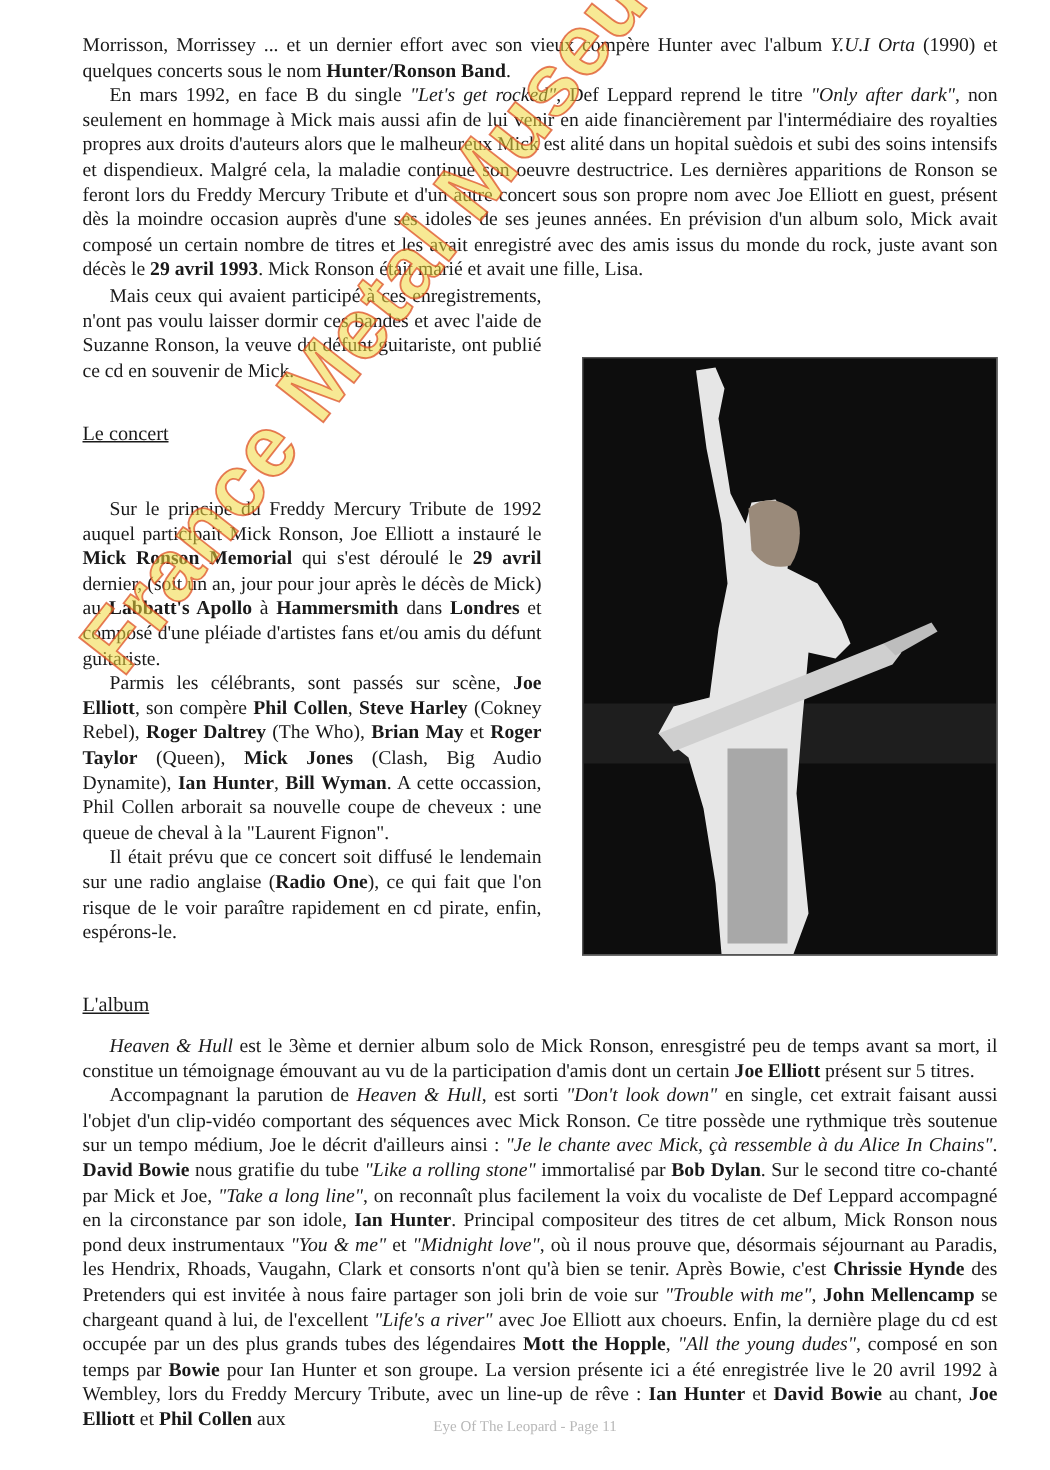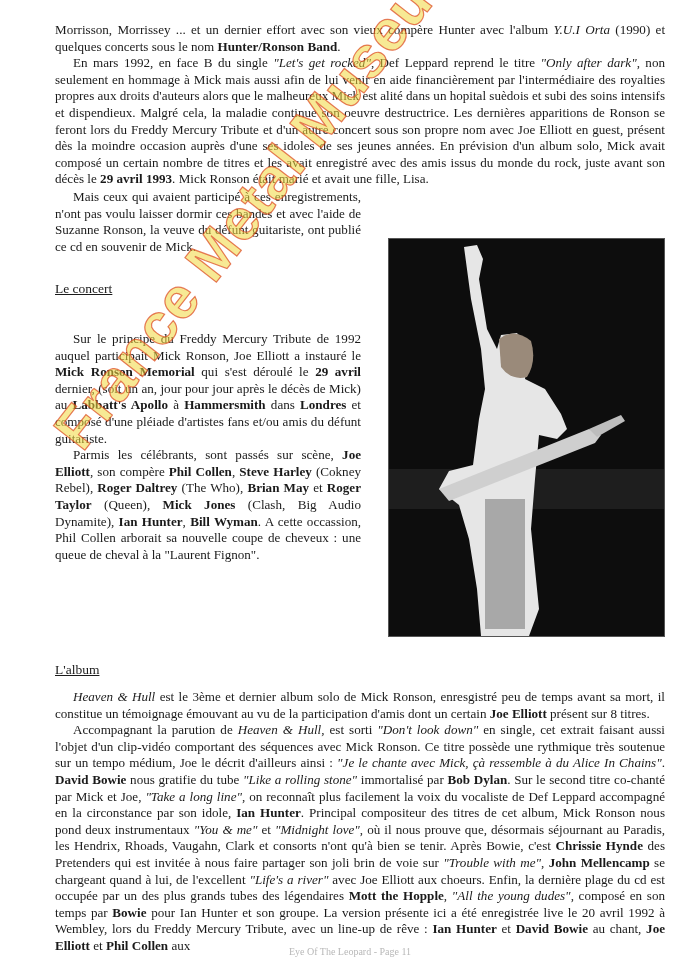--- a/index.html
+++ b/index.html
@@ -41,37 +41,38 @@
 
   <div class="col" style="top:189px;">
     <p class="indent">Mais ceux qui avaient participé à ces enregistrements, n'ont pas voulu laisser dormir ces bandes et avec l'aide de Suzanne Ronson, la veuve du défunt guitariste, ont publié ce cd en souvenir de Mick.</p>
   </div>
 
   <div class="heading" style="top:281px;">Le concert</div>
 
   <div class="col" style="top:311px;margin-top:20px;">
     <p class="indent"><span>Sur le principe du Freddy Mercury Tribute de 1992 auquel participait Mick Ronson, Joe Elliott a instauré le </span><b>Mick Ronson Memorial</b><span> qui s'est déroulé le </span><b>29 avril</b><span> dernier, (soit un an, jour pour jour après le décès de Mick) au </span><b>Labbatt's Apollo</b><span> à </span><b>Hammersmith</b><span> dans </span><b>Londres</b><span> et composé d'une pléiade d'artistes fans et/ou amis du défunt guitariste.</span></p>
     <p class="indent"><span>Parmis les célébrants, sont passés sur scène, </span><b>Joe Elliott</b><span>, son compère </span><b>Phil Collen</b><span>, </span><b>Steve Harley</b><span> (Cokney Rebel), </span><b>Roger Daltrey</b><span> (The Who), </span><b>Brian May</b><span> et </span><b>Roger Taylor</b><span> (Queen), </span><b>Mick Jones</b><span> (Clash, Big Audio Dynamite), </span><b>Ian Hunter</b><span>, </span><b>Bill Wyman</b><span>. A cette occassion, Phil Collen arborait sa nouvelle coupe de cheveux : une queue de cheval à la "Laurent Fignon".</span></p>
+    <p class="indent"><span>Il était prévu que ce concert soit diffusé le lendemain sur une radio anglaise (</span><b>Radio One</b><span>), ce qui fait que l'on risque de le voir paraître rapidement en cd pirate, enfin, espérons-le.</span></p>
   </div>
 
   <div class="photo" title="Mick Ronson on stage raising his fist, holding a guitar">
     <svg width="275" height="397" viewBox="0 0 275 397">
       <rect width="275" height="397" fill="#0d0d0d"></rect>
       <rect x="0" y="230" width="275" height="40" fill="#2a2a2a" opacity="0.6"></rect>
       <path d="M75 8 L88 6 L94 20 L90 40 L98 90 L108 110 L112 96 L128 94 L140 110 L136 140 L156 150 L172 175 L178 190 L168 200 L150 196 L146 240 L142 290 L150 370 L140 397 L92 397 L88 350 L80 300 L70 266 L50 250 L60 232 L84 226 L90 180 L96 150 L92 110 L82 60 Z" fill="#e6e6e6"></path>
       <path d="M110 100 Q125 88 142 102 Q148 122 138 138 Q122 142 112 128 Z" fill="#9a8a7a"></path>
       <path d="M50 250 L200 190 L212 196 L206 204 L60 262 Z" fill="#cfcfcf"></path>
       <path d="M200 190 L232 176 L236 182 L208 198 Z" fill="#bdbdbd"></path>
       <rect x="96" y="260" width="40" height="130" fill="#6a6a6a" opacity="0.5"></rect>
     </svg>
   </div>
 
   <div class="heading" style="top:662px;">L'album</div>
 
   <div class="full" style="top:689px;">
-    <p class="indent"><i>Heaven &amp; Hull</i><span> est le 3ème et dernier album solo de Mick Ronson, enresgistré peu de temps avant sa mort, il constitue un témoignage émouvant au vu de la participation d'amis dont un certain </span><b>Joe Elliott</b><span> présent sur 8 titres.</span></p>
+    <p class="indent"><i>Heaven &amp; Hull</i><span> est le 3ème et dernier album solo de Mick Ronson, enresgistré peu de temps avant sa mort, il constitue un témoignage émouvant au vu de la participation d'amis dont un certain </span><b>Joe Elliott</b><span> présent sur 5 titres.</span></p>
     <p class="indent"><span>Accompagnant la parution de </span><i>Heaven &amp; Hull</i><span>, est sorti </span><i>"Don't look down"</i><span> en single, cet extrait faisant aussi l'objet d'un clip-vidéo comportant des séquences avec Mick Ronson. Ce titre possède une rythmique très soutenue sur un tempo médium, Joe le décrit d'ailleurs ainsi : </span><i>"Je le chante avec Mick, çà ressemble à du Alice In Chains"</i><span>. </span><b>David Bowie</b><span> nous gratifie du tube </span><i>"Like a rolling stone"</i><span> immortalisé par </span><b>Bob Dylan</b><span>. Sur le second titre co-chanté par Mick et Joe, </span><i>"Take a long line"</i><span>, on reconnaît plus facilement la voix du vocaliste de Def Leppard accompagné en la circonstance par son idole, </span><b>Ian Hunter</b><span>. Principal compositeur des titres de cet album, Mick Ronson nous pond deux instrumentaux </span><i>"You &amp; me"</i><span> et </span><i>"Midnight love"</i><span>, où il nous prouve que, désormais séjournant au Paradis, les Hendrix, Rhoads, Vaugahn, Clark et consorts n'ont qu'à bien se tenir. Après Bowie, c'est </span><b>Chrissie Hynde</b><span> des Pretenders qui est invitée à nous faire partager son joli brin de voie sur </span><i>"Trouble with me"</i><span>, </span><b>John Mellencamp</b><span> se chargeant quand à lui, de l'excellent </span><i>"Life's a river"</i><span> avec Joe Elliott aux choeurs. Enfin, la dernière plage du cd est occupée par un des plus grands tubes des légendaires </span><b>Mott the Hopple</b><span>, </span><i>"All the young dudes"</i><span>, composé en son temps par </span><b>Bowie</b><span> pour Ian Hunter et son groupe. La version présente ici a été enregistrée live le 20 avril 1992 à Wembley, lors du Freddy Mercury Tribute, avec un line-up de rêve : </span><b>Ian Hunter</b><span> et </span><b>David Bowie</b><span> au chant, </span><b>Joe Elliott</b><span> et </span><b>Phil Collen</b><span> aux</span></p>
   </div>
 
   <div class="watermark">France Metal Museum</div>
 
   <div class="footer">Eye Of The Leopard - Page 11</div>
 </div>
 
 </body></html>

